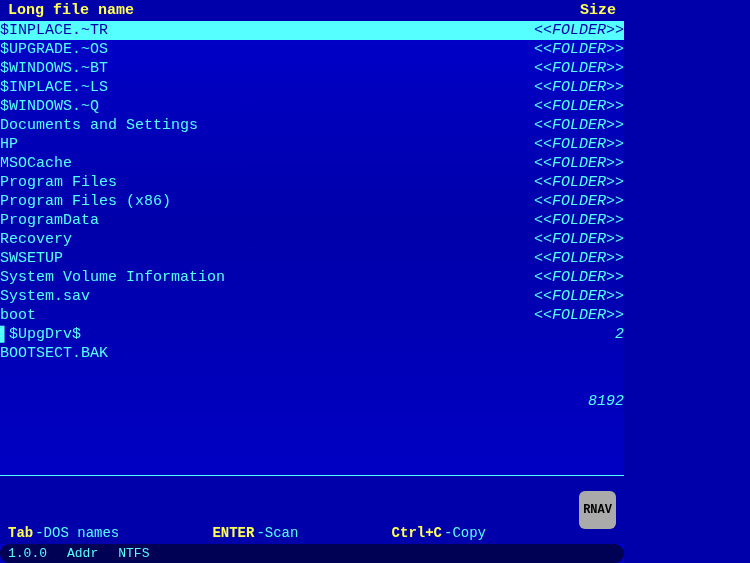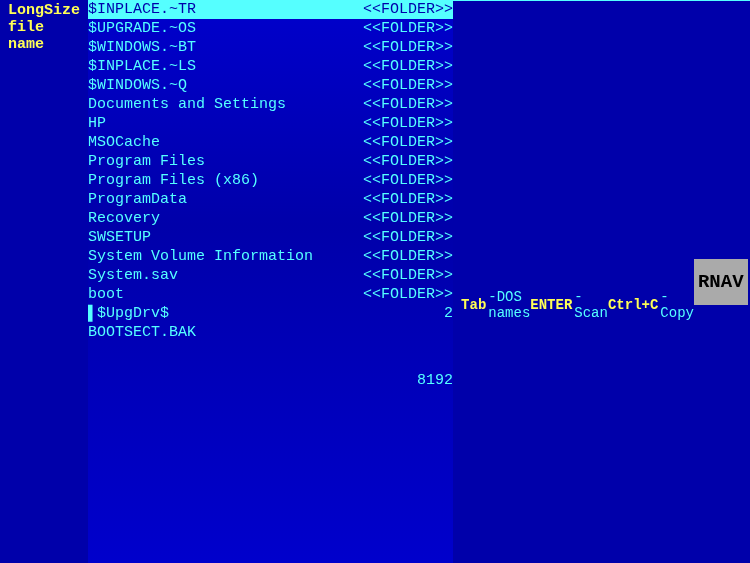--- a/index.html
+++ b/index.html
@@ -17,21 +17,21 @@
       overflow: hidden;
       position: relative;
     }
 
     .screen {
       width: 624px;
       height: 563px;
       background: linear-gradient(180deg, #0000cc 0%, #0000aa 40%, #0000cc 100%);
       position: relative;
       display: flex;
-      flex-direction: row;
+      flex-direction: column;
     }
 
     .header-row {
       display: flex;
       justify-content: space-between;
       background-color: #0000aa;
       padding: 2px 8px;
       color: #ffff55;
       font-weight: bold;
       font-size: 15px;
@@ -63,20 +63,21 @@
 
     .file-name {
       flex: 1;
     }
 
     .file-size {
       color: #55ffff;
       margin-left: 20px;
       min-width: 120px;
       text-align: right;
+      font-style: italic;
     }
 
     .footer-row {
       display: flex;
       justify-content: space-between;
       align-items: center;
       background-color: #0000aa;
       padding: 3px 8px;
       color: #55ffff;
       font-size: 14px;
@@ -97,21 +98,22 @@
 
     .footer-desc {
       color: #55ffff;
     }
 
     .rnav-badge {
       background-color: #aaaaaa;
       color: #000000;
       padding: 12px 4px;
       font-weight: bold;
-      font-size: 19px;
+      font-size: 12px;
+      border-radius: 6px;
     }
 
     .status-bar {
       background-color: #000055;
       color: #55ffff;
       padding: 2px 8px;
       font-size: 13px;
       display: flex;
       gap: 20px;
       border-radius: 9px;

